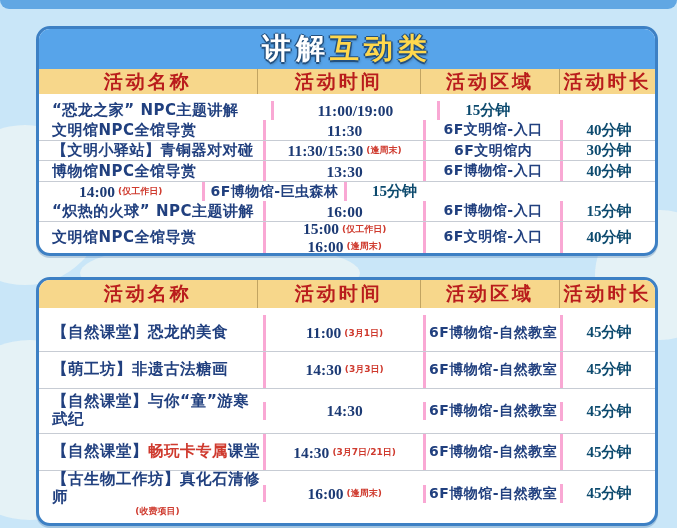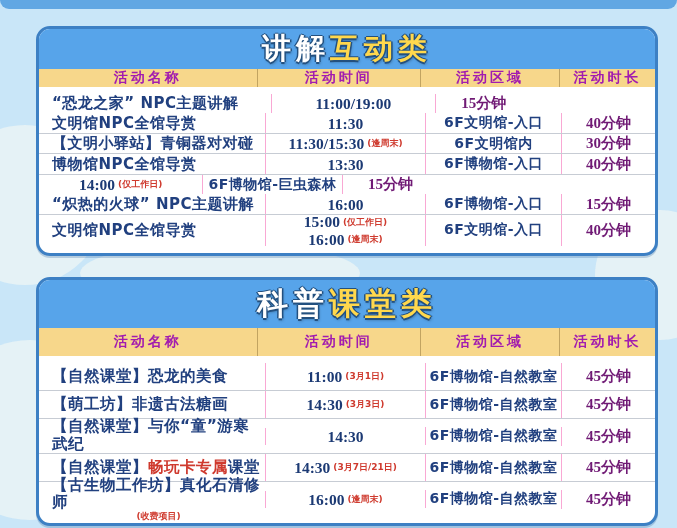--- a/index.html
+++ b/index.html
@@ -17,54 +17,54 @@
 
   .card-title{background:#57a4ea;display:flex;align-items:center;justify-content:center;
               font-weight:bold;letter-spacing:5px;}
   .card1 .card-title{height:42px;font-size:29px;}
   .card2 .card-title{height:48px;font-size:31px;}
   .card-title span{text-shadow:-1.5px 0 #23507f,1.5px 0 #23507f,0 -1.5px #23507f,
                    0 1.5px #23507f,1px 2px 3px rgba(0,0,0,.35);}
   .t-white{color:#ffffff;}
   .t-yellow{color:#ffd84d;}
 
-  .thead{display:flex;background:#f7d78b;font-weight:bold;color:#a21caf;
-         font-size:14px;letter-spacing:3px;}
+  .thead{display:flex;background:#f7d78b;font-weight:bold;color:#b91c1c;
+         font-size:19px;letter-spacing:3px;}
   .card1 .thead{height:25px;}
   .card2 .thead{height:28px;}
   .hcell{display:flex;align-items:center;justify-content:center;height:100%;}
   .hcell + .hcell{border-left:1px solid rgba(95,70,20,.35);}
 
   .c1{width:35.5%;}.c2{width:26.5%;}.c3{width:22.5%;}.c4{width:15.5%;}
 
   .tbody{flex:1;display:flex;flex-direction:column;padding:7px 0;}
   .row{display:flex;flex:1;align-items:stretch;color:#21407f;min-height:0;}
   .row.tall{flex:1.6;}
   .card2 .row.tall{flex:1.25;align-items:center;}
   .row.group-end{border-bottom:1.5px solid #c7ccd4;}
 
   .cell{display:flex;align-items:center;justify-content:center;min-width:0;}
-  .cell + .cell{border-left:1px solid #f9a8d4;}
+  .cell + .cell{border-left:3px solid #f9a8d4;}
 
   .name{flex-direction:column;align-items:flex-start;justify-content:center;
         padding-left:13px;font-weight:bold;font-size:15px;letter-spacing:0.5px;line-height:1.15;}
   .card2 .name{font-size:15.5px;}
   .red{color:#cf3a2e;}
   .sub{font-size:9px;color:#cf3a2e;font-weight:bold;align-self:center;margin-top:-1px;letter-spacing:0;}
 
   .time{flex-direction:column;font-family:"Liberation Serif","DejaVu Serif",serif;
         font-weight:bold;font-size:15.5px;color:#1c3a74;line-height:1.1;}
   .tline{display:flex;align-items:center;gap:3px;}
   .tnote{display:flex;flex-direction:column;align-items:center;
          font-family:"DejaVu Sans","Liberation Sans",sans-serif;
          font-size:9px;color:#cf3a2e;line-height:1.2;font-weight:bold;}
 
   .area{font-weight:bold;font-size:14px;letter-spacing:0.5px;}
   .dur{font-family:"Liberation Serif","DejaVu Serif",serif;font-weight:bold;
-       font-size:15px;color:#701a75;}
+       font-size:15px;color:#0c4a6e;}
 </style>
 </head>
 <body>
 
 <div class="page">
   <div class="topbar"></div>
   <div class="cloud" style="left:-55px;top:125px;width:160px;height:160px;"></div>
   <div class="cloud" style="left:-60px;top:340px;width:180px;height:180px;"></div>
   <div class="cloud" style="left:80px;top:243px;width:280px;height:60px;"></div>
   <div class="cloud" style="left:595px;top:210px;width:130px;height:130px;"></div>
@@ -171,24 +171,20 @@
                 <span>(逢周末)</span>
               </span>
             </div>
           </div>
           <div class="cell area c3">6F文明馆-入口</div>
           <div class="cell dur c4">40分钟</div>
         </div>
       </div>
   </section>
     <section class="card card2">
-    <div class="card-title">
-        <span class="t-white">科普</span>
-        <span class="t-yellow">课堂类</span>
-      </div>
     <div class="thead">
         <div class="hcell c1">活动名称</div>
         <div class="hcell c2">活动时间</div>
         <div class="hcell c3">活动区域</div>
         <div class="hcell c4">活动时长</div>
       </div>
     <div class="tbody">
         <div class="row group-end">
           <div class="cell name c1">
             <div><span>【自然课堂】恐龙的美食</span></div>

